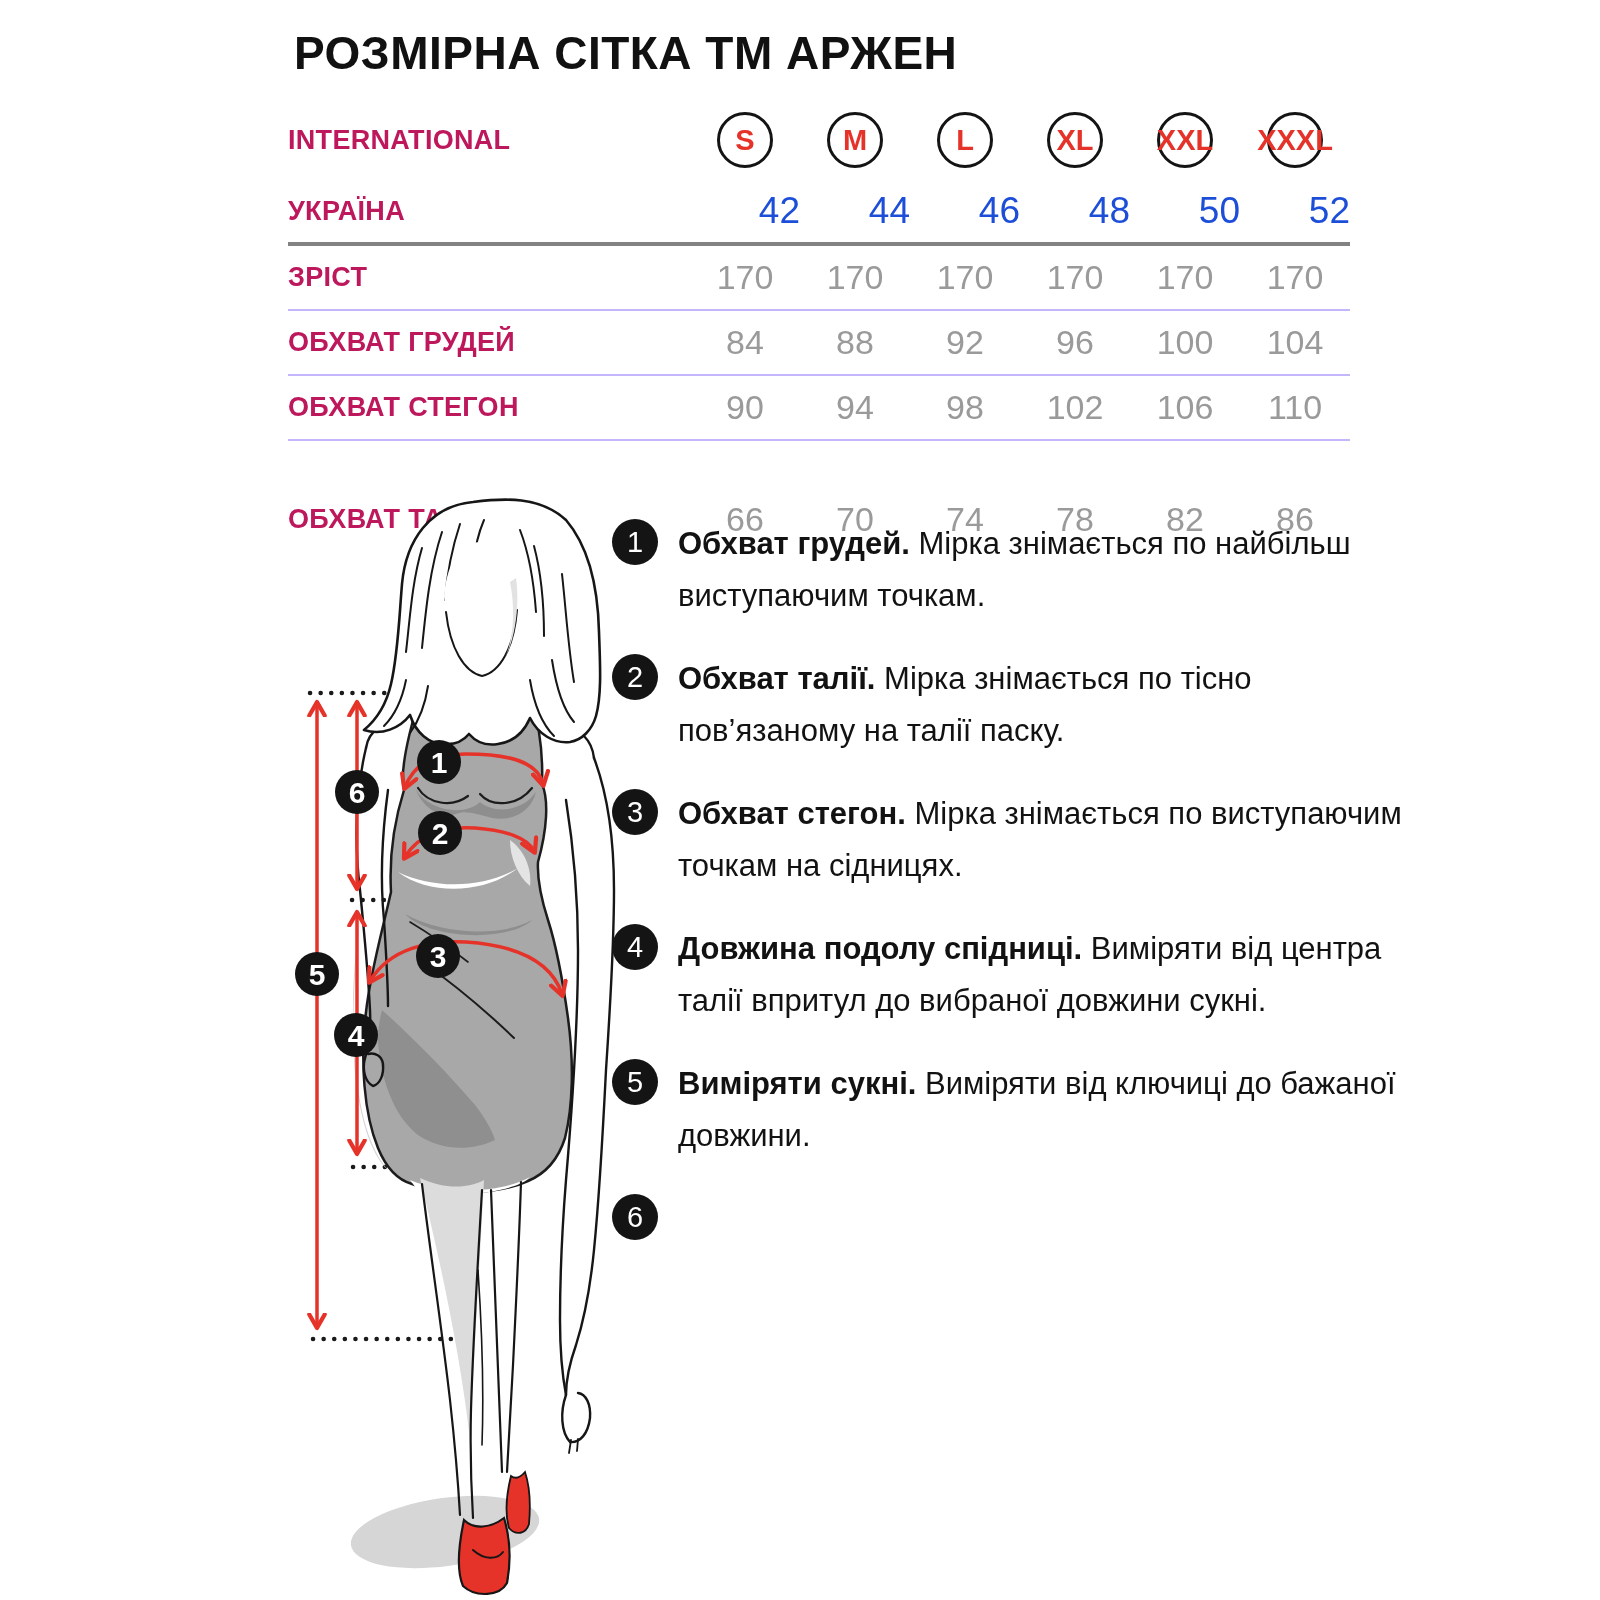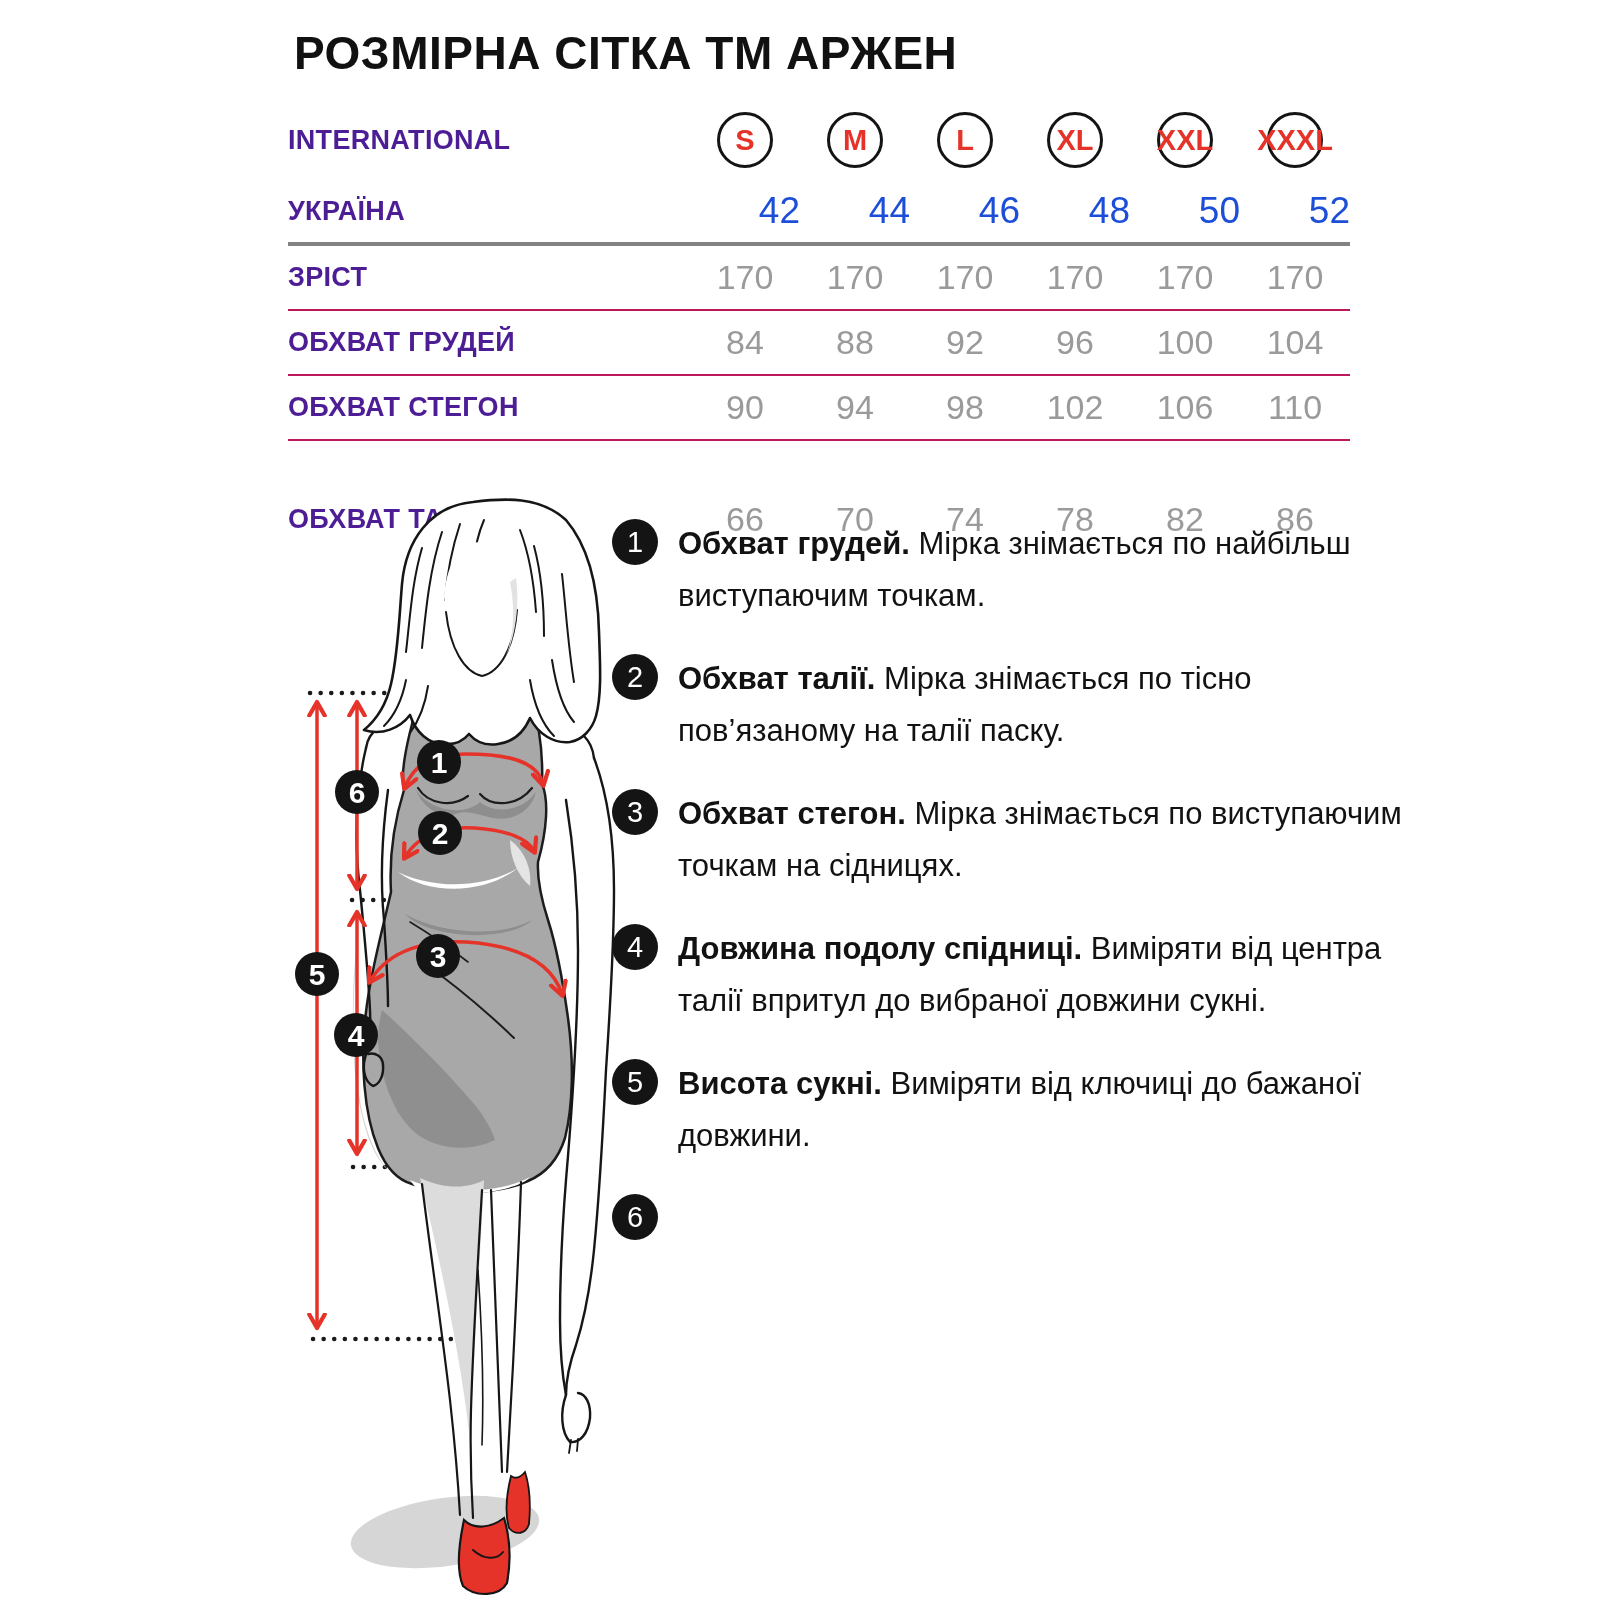--- a/index.html
+++ b/index.html
@@ -10,31 +10,31 @@
   
   .page-title{
     position:absolute;left:290px;top:22px;margin:4px;
     font-size:46px;font-weight:600;letter-spacing:.5px;color:#111;
   }
   
   .size-table{position:absolute;left:288px;top:100px;width:1062px;}
   .trow{display:grid;grid-template-columns:402px repeat(6,110px);align-items:center;}
   .trow-international{height:80px;}
   .trow-ukraine{height:62px;}
-  .tlabel{font-size:27px;font-weight:700;color:#4c1d95;letter-spacing:.3px;}
+  .tlabel{font-size:27px;font-weight:700;color:#be185d;letter-spacing:.3px;}
   .tcell{text-align:center;}
   .size-circle{
     display:inline-flex;align-items:center;justify-content:center;
     width:50px;height:50px;border:3px solid #141414;border-radius:50%;
     color:#e6332a;font-size:29px;font-weight:600;line-height:1;
   }
   .size-circle span{white-space:nowrap;}
   .trow-ukraine .tcell{font-size:37px;font-weight:400;color:#1d4ed8;text-align:right;}
   .tbody{border-top:4px solid #828282;}
-  .tbody .trow{height:63px;border-bottom:2px solid #be185d;}
+  .tbody .trow{height:63px;border-bottom:2px solid #c4b5fd;}
   .tbody .trow:last-child{border-bottom:none;margin-top:47px;}
   .tbody .tcell{font-size:34px;font-weight:400;color:#9a9a9a;}
   
   .legend{position:absolute;left:612px;top:518px;width:800px;}
   .legend-item{display:flex;gap:20px;margin-bottom:31px;align-items:flex-start;}
   .lbadge{
     flex:0 0 46px;width:46px;height:46px;border-radius:50%;background:#141414;
     color:#ffffff;font-size:29px;display:flex;align-items:center;justify-content:center;
     margin-top:1px;
   }
@@ -266,18 +266,18 @@
   <div class="legend-item">
     <span class="lbadge">3</span>
     <p class="ltext"><b>Обхват стегон.</b> <span>Мірка знімається по виступаючим точкам на сідницях.</span></p>
   </div>
   <div class="legend-item">
     <span class="lbadge">4</span>
     <p class="ltext"><b>Довжина подолу спідниці.</b> <span>Виміряти від центра талії впритул до вибраної довжини сукні.</span></p>
   </div>
   <div class="legend-item">
     <span class="lbadge">5</span>
-    <p class="ltext"><b>Висота сукні.</b> <span>Виміряти від ключиці до бажаної довжини.</span></p>
+    <p class="ltext"><b>Виміряти сукні.</b> <span>Виміряти від ключиці до бажаної довжини.</span></p>
   </div>
   <div class="legend-item">
     <span class="lbadge">6</span>
   </div>
 </div>
 
 </body></html>

